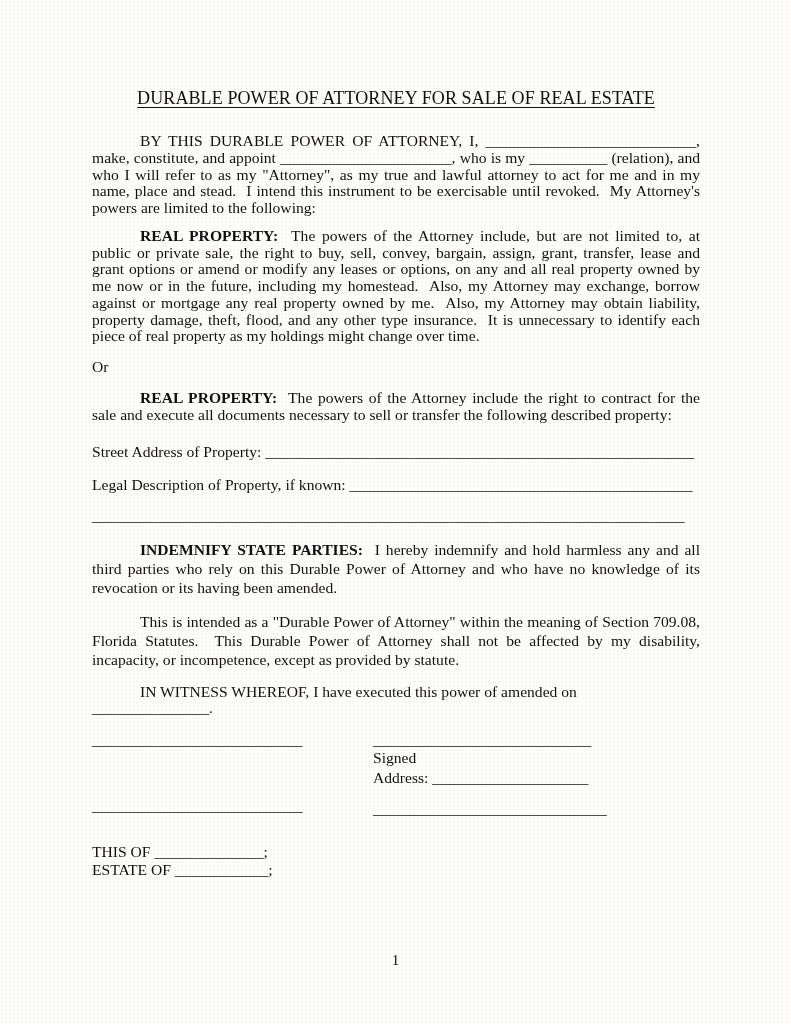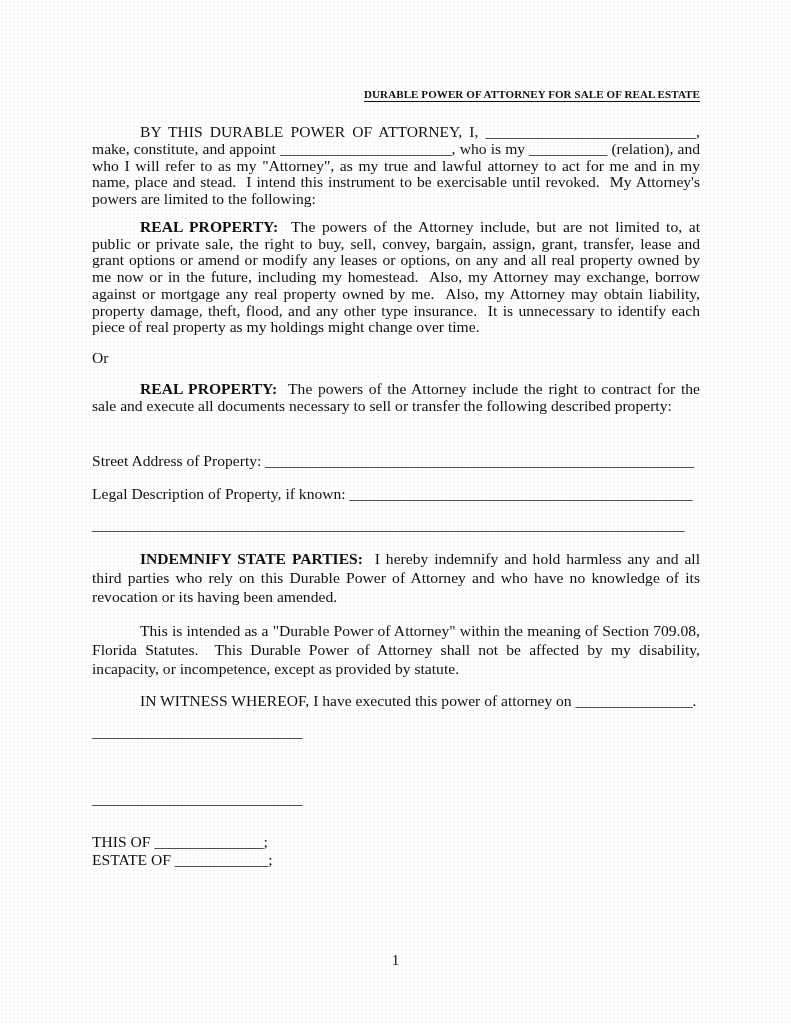--- a/index.html
+++ b/index.html
@@ -12,23 +12,23 @@
     background-image: radial-gradient(rgba(0,0,0,0.028) 1px, transparent 1.1px);
     background-size: 4px 4px;
     padding: 88px 91px 0 92px;
     font-family: "Liberation Serif", serif;
     font-size: 15.6px;
     color: #101010;
     overflow: hidden;
   }
   .title {
     margin: 0 0 24px 0;
-    font-size: 11px;
-    font-weight: bold;
-    text-align: right;
+    font-size: 18px;
+    font-weight: normal;
+    text-align: center;
     text-decoration: underline;
     text-underline-offset: 3px;
     letter-spacing: 0.1px;
   }
   .para { margin: 0 0 14px 0; line-height: 1.075; }
   .justify { text-align: justify; }
   .indent { text-indent: 48px; }
   .loose { line-height: 1.24; }
   .lead { font-weight: bold; }
   .tight { margin-bottom: 11px; }
@@ -63,37 +63,43 @@
   <h1 class="title">DURABLE POWER OF ATTORNEY FOR SALE OF REAL ESTATE</h1>
 
   <p class="para justify indent tight">BY THIS DURABLE POWER OF ATTORNEY, I, ___________________________, make, constitute, and appoint ______________________, who is my __________ (relation), and who I will refer to as my "Attorney", as my true and lawful attorney to act for me and in my name, place and stead.&nbsp; I intend this instrument to be exercisable until revoked.&nbsp; My Attorney's powers are limited to the following:</p>
 
   <p class="para justify indent"><span class="lead">REAL PROPERTY:</span><span>&nbsp; The powers of the Attorney include, but are not limited to, at public or private sale, the right to buy, sell, convey, bargain, assign, grant, transfer, lease and grant options or amend or modify any leases or options, on any and all real property owned by me now or in the future, including my homestead.&nbsp; Also, my Attorney may exchange, borrow against or mortgage any real property owned by me.&nbsp; Also, my Attorney may obtain liability, property damage, theft, flood, and any other type insurance.&nbsp; It is unnecessary to identify each piece of real property as my holdings might change over time.</span></p>
 
   <p class="para">Or</p>
 
   <p class="para justify indent"><span class="lead">REAL PROPERTY:</span><span>&nbsp; The powers of the Attorney include the right to contract for the sale and execute all documents necessary to sell or transfer the following described property:</span></p>
 
-  <p class="field-line" style="margin-top:38px;"><span>Street Address of Property: </span><span>_______________________________________________________</span></p>
+  <p class="field-line" style="margin-top:20px;"><span>Street Address of Property: </span><span>_______________________________________________________</span></p>
 
   <p class="field-line" style="margin-top:16px;"><span>Legal Description of Property, if known: </span><span>____________________________________________</span></p>
 
   <p class="cont-line">____________________________________________________________________________</p>
 
   <p class="para justify indent loose"><span class="lead">INDEMNIFY STATE PARTIES:</span><span>&nbsp; I hereby indemnify and hold harmless any and all third parties who rely on this Durable Power of Attorney and who have no knowledge of its revocation or its having been amended.</span></p>
 
   <p class="para justify indent loose">This is intended as a "Durable Power of Attorney" within the meaning of Section 709.08, Florida Statutes.&nbsp; This Durable Power of Attorney shall not be affected by my disability, incapacity, or incompetence, except as provided by statute.</p>
 
-  <p class="para indent" style="margin-top:2px;">IN WITNESS WHEREOF, I have executed this power of attorney on _______________.</p>
+  <p class="para indent" style="margin-top:2px;">IN WITNESS WHEREOF, I have executed this power of amended on _______________.</p>
 
 
   <div class="sig-grid">
     <div class="sig-left">
       <div class="sig-line">___________________________</div>
       <div class="sig-line gap-line">___________________________</div>
+    </div>
+    <div class="sig-right">
+      <div class="sig-line">____________________________</div>
+      <div class="signed-row">Signed</div>
+      <div class="address-row sig-line"><span>Address: </span><span>____________________</span></div>
+      <div class="sig-line line2">______________________________</div>
     </div>
   </div>
 
   <div class="notary">
     <div><span>THIS OF </span><span>______________</span><span>;</span></div>
     <div><span>ESTATE OF </span><span>____________</span><span>;</span></div>
   </div>
 
   <div class="footer-page-number">1</div>
 

